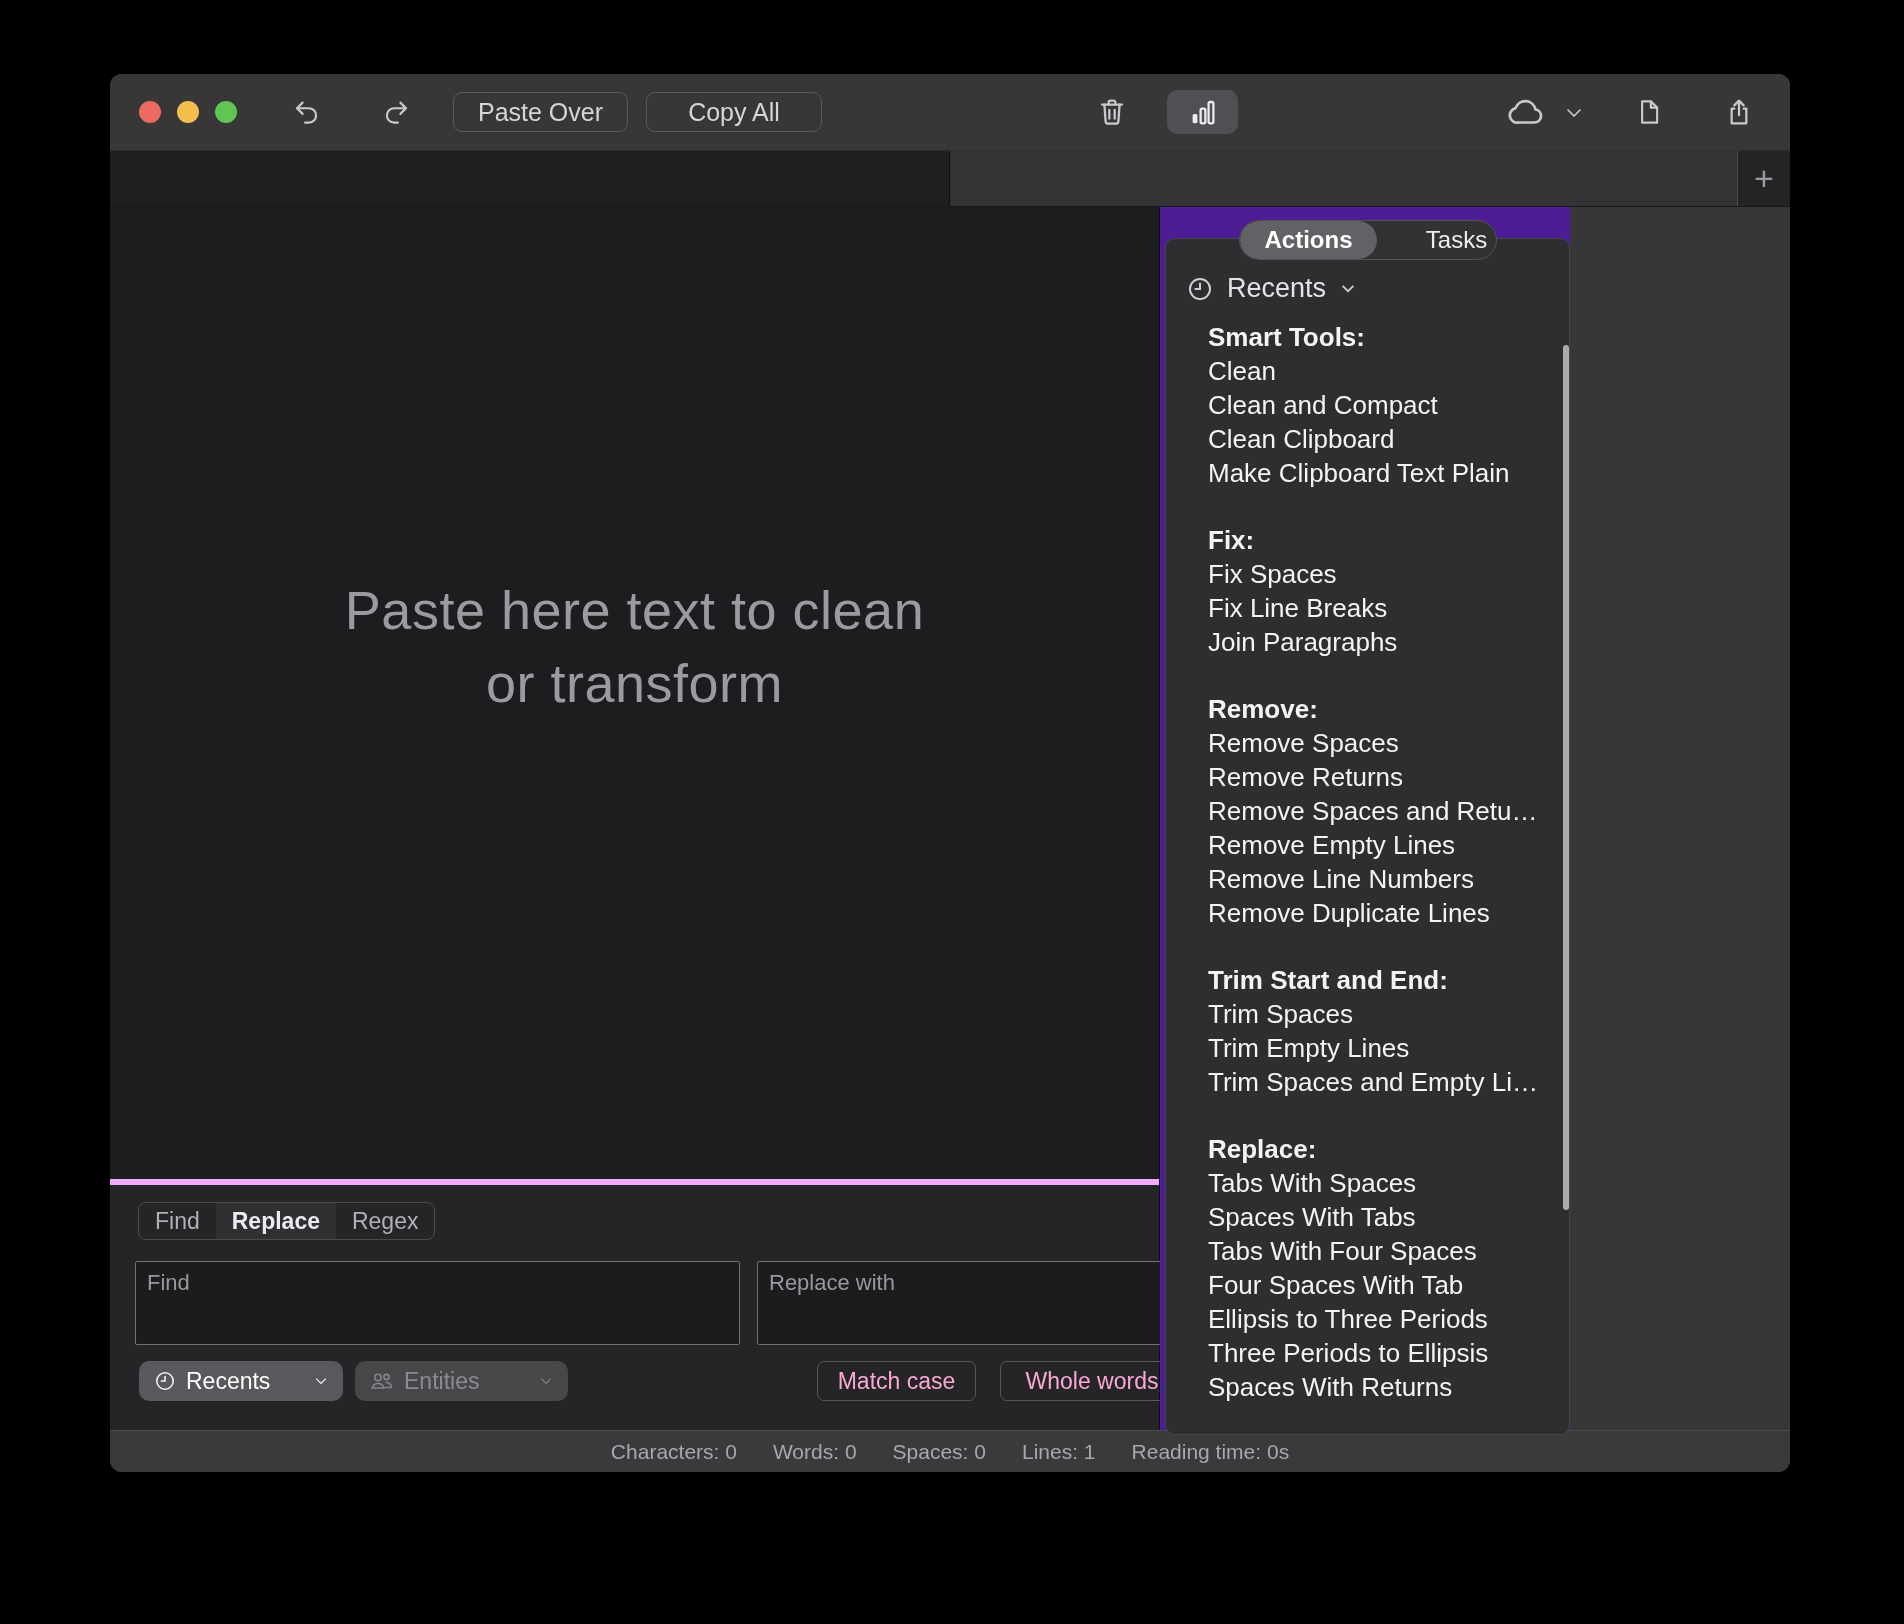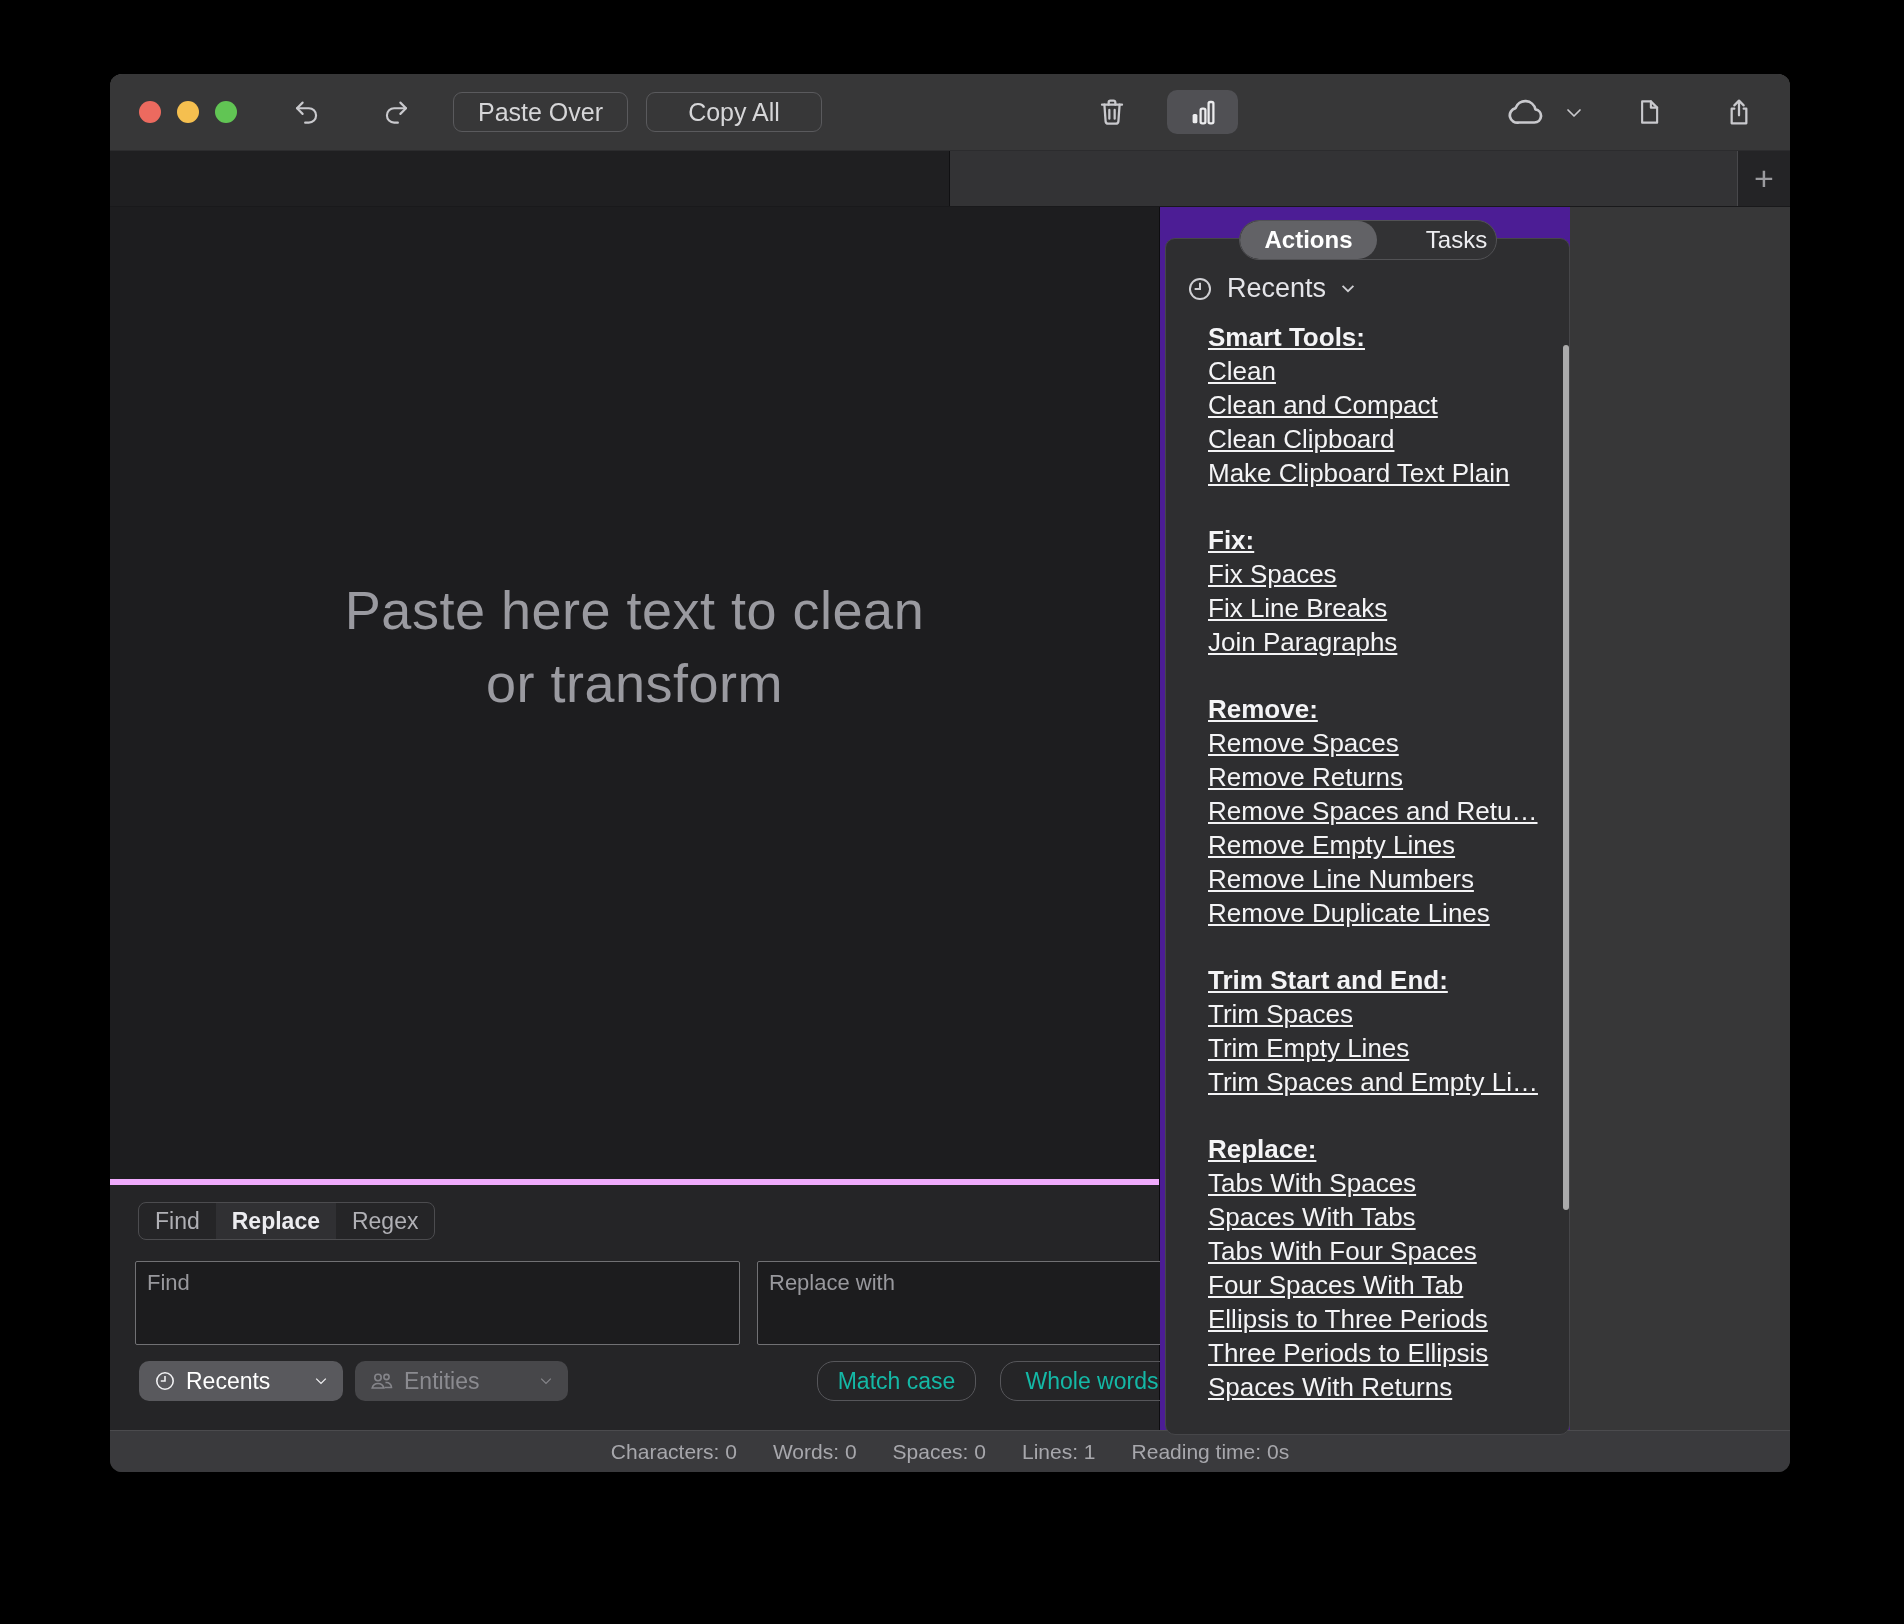--- a/index.html
+++ b/index.html
@@ -50,33 +50,33 @@
   .pn-half svg { stroke:#c6c6ca; fill:none; stroke-width:2; stroke-linecap:round; stroke-linejoin:round; }
   .pn-div { width:1px; height:16px; background:#55555a; }
   .find-ta { position:absolute; top:76px; height:84px; background:#1c1c1e; border:1px solid #717174; border-radius:2px; resize:none; color:#e8e8ea; font-size:22px; font-family:inherit; padding:8px 11px; outline:none; }
   .find-ta::placeholder { color:#98989d; opacity:1; }
   .pill-btn { position:absolute; top:176px; height:40px; border:none; border-radius:10px; display:flex; align-items:center; gap:9px; padding:0 14px; font-size:23px; font-family:inherit; }
   .pill-btn svg { flex:0 0 auto; }
   .recents-btn { left:29px; width:204px; background:#59595d; color:#ffffff; }
   .recents-btn svg { stroke:#f0f0f2; fill:none; stroke-width:1.6; }
   .entities-btn { left:245px; width:213px; background:#47474a; color:#8b8b90; }
   .entities-btn svg { stroke:#85858a; fill:none; stroke-width:1.6; }
-  .flag-btn { position:absolute; top:176px; height:40px; background:transparent; border:1px solid #56565a; border-radius:17px; color:#14b8a6; font-size:23px; font-family:inherit; display:flex; align-items:center; justify-content:center; }
+  .flag-btn { position:absolute; top:176px; height:40px; background:transparent; border:1px solid #56565a; border-radius:7px; color:#f9a8d4; font-size:23px; font-family:inherit; display:flex; align-items:center; justify-content:center; }
   .replace-exec { position:absolute; left:1095px; top:176px; width:147px; height:40px; background:#3273e8; border:none; border-radius:9px; color:#fff; font-size:23px; font-family:inherit; display:flex; align-items:center; justify-content:center; }
 
   
   .sidebar { position:relative; width:410px; background:#4c1d95; }
   .side-panel { position:absolute; left:5px; top:31px; width:405px; height:1197px; background:#2e2e30; border:1px solid #464649; border-radius:10px; }
   .seg-actions { position:absolute; left:79px; top:13px; width:258px; height:40px; border:1px solid #525255; border-radius:20px; background:#323234; display:flex; overflow:hidden; z-index:2; }
   .seg-tab { border:none; background:transparent; color:#ededf0; font-size:24px; font-family:inherit; display:flex; align-items:center; justify-content:center; }
   .seg-tab.selected { background:#626266; border-radius:20px; color:#ffffff; font-weight:600; }
   .recents-head { position:absolute; left:26px; top:66px; display:flex; align-items:center; gap:13px; color:#e4e4e8; font-size:27px; }
   .recents-head svg { stroke:#d0d0d4; fill:none; stroke-width:1.7; }
   .action-list { position:absolute; left:48px; top:113px; right:14px; color:#f4f4f6; font-size:26px; line-height:34px; }
-  .action-group { margin-bottom:33px;text-decoration:underline; }
+  .action-group { margin-bottom:33px; }
   .group-title { font-weight:700; }
   .action-item { white-space:nowrap; overflow:hidden; }
   .side-scrollbar { position:absolute; left:403px; top:138px; width:6px; height:865px; background:rgba(255,255,255,0.6); border-radius:3px; }
 
   
   .statusbar { height:42px; background:#3a3a3d; border-top:1px solid #4b4b4e; display:flex; align-items:center; justify-content:center; gap:36px; color:#a7a7ac; font-size:21px; flex:0 0 auto; }
 </style>
 </head>
 <body>
 

